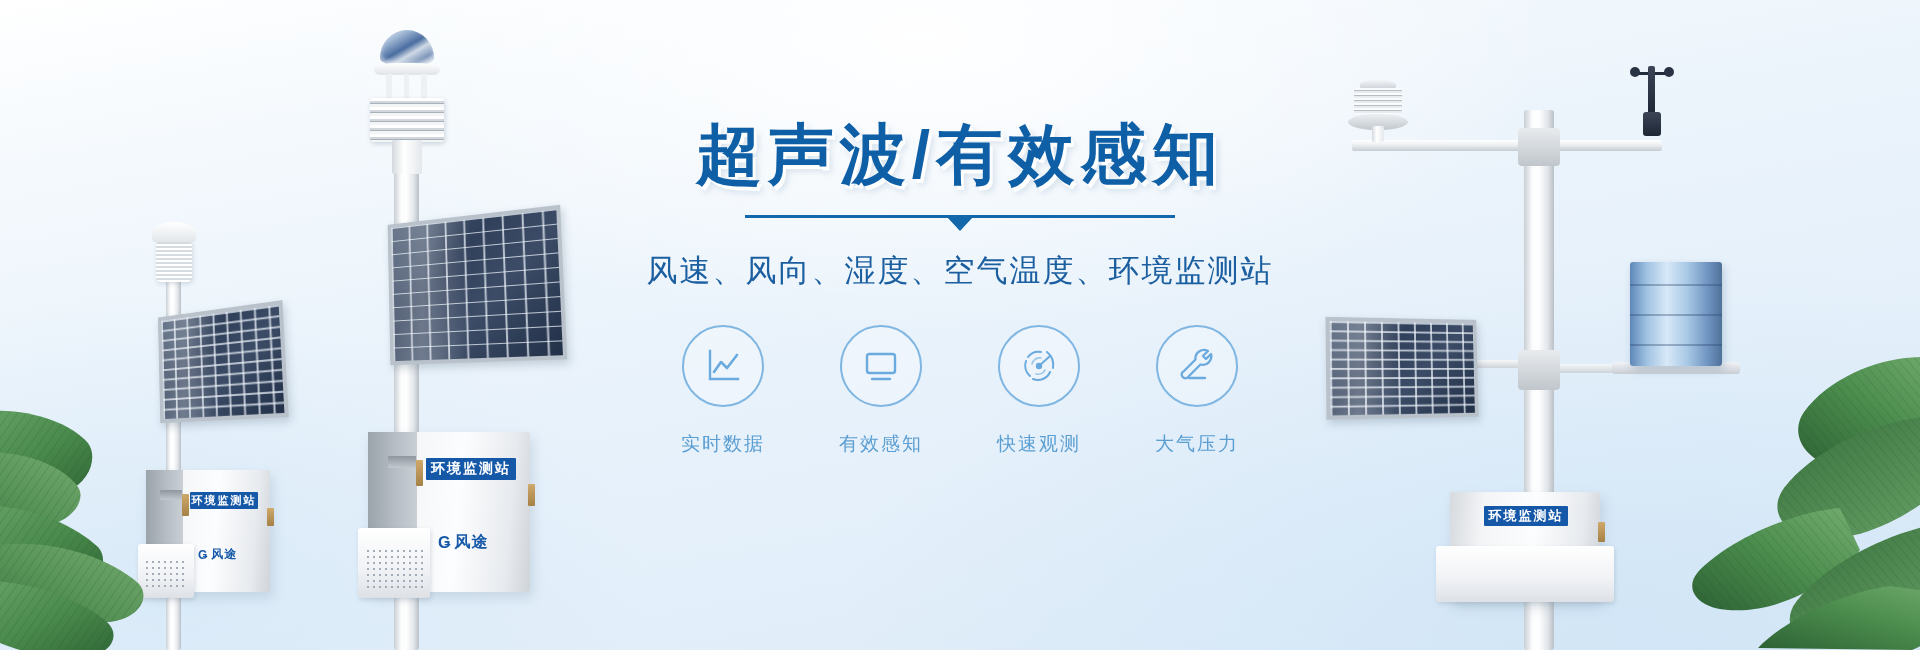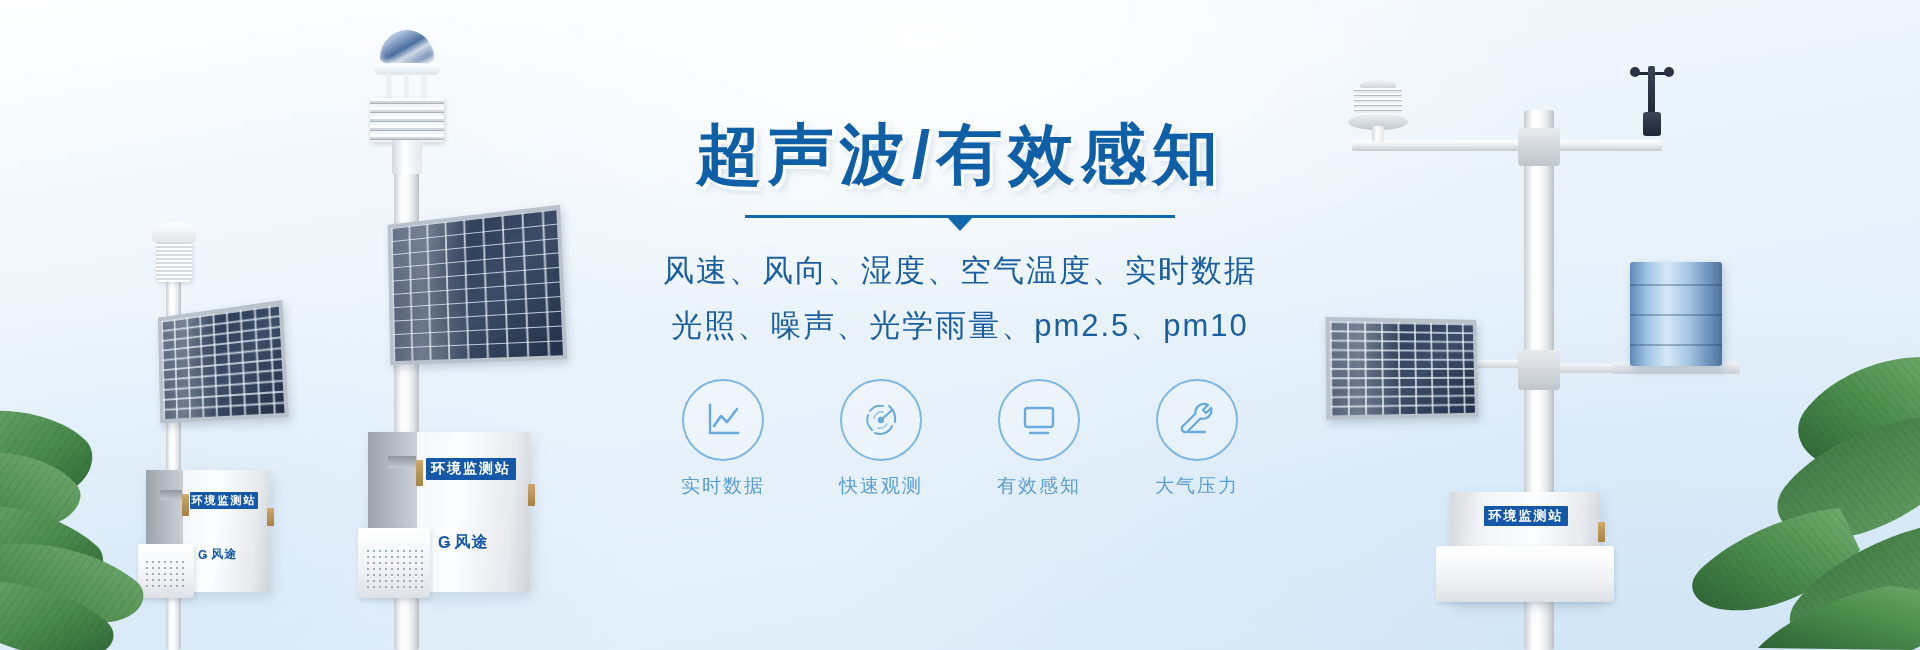--- a/index.html
+++ b/index.html
@@ -94,21 +94,21 @@
     margin: 0 auto;
     border: 2px solid #7fb6e2;
     border-radius: 50%;
     display: flex;
     align-items: center;
     justify-content: center;
     background: rgba(255,255,255,0.25);
   }
   .feature-circle svg { display: block; }
   .feature-label {
-    margin-top: 12px;
+    margin-top: 24px;
     font-size: 19px;
     color: #5b9ed2;
     letter-spacing: 2px;
     white-space: nowrap;
   }
 
   
   .pole {
     position: absolute;
     background: linear-gradient(90deg, #c9cfd4 0%, #fbfcfd 28%, #ffffff 48%, #e3e7eb 78%, #b9c0c6 100%);
@@ -519,34 +519,43 @@
   </div>
 
   <div class="center-block">
     <h1 class="headline">超声波/有效感知</h1>
 
     <div class="divider">
       <span class="caret"></span>
     </div>
 
     <div class="sub-list">
-      <div class="sub-line">风速、风向、湿度、空气温度、实时数据</div>
-      <div class="sub-line">光照、噪声、光学雨量、pm2.5、pm10</div>
+      <div class="sub-line">风速、风向、湿度、空气温度、环境监测站</div>
     </div>
 
     <div class="features">
 
       <div class="feature">
         <div class="feature-circle">
           <svg width="44" height="44" viewBox="0 0 44 44">
             <path d="M9 7 L9 35 L37 35" fill="none" stroke="#6aaade" stroke-width="2.4" stroke-linecap="square"></path>
             <path d="M13 28 L20 18 L26 24 L36 11" fill="none" stroke="#6aaade" stroke-width="2.6" stroke-linecap="round" stroke-linejoin="round"></path>
           </svg>
         </div>
         <div class="feature-label">实时数据</div>
+      </div>
+
+      <div class="feature">
+        <div class="feature-circle">
+          <svg width="44" height="44" viewBox="0 0 44 44">
+            <rect x="8" y="10" width="28" height="19" rx="2.5" fill="none" stroke="#6aaade" stroke-width="2.4"></rect>
+            <line x1="13" y1="35" x2="31" y2="35" stroke="#6aaade" stroke-width="2.4" stroke-linecap="round"></line>
+          </svg>
+        </div>
+        <div class="feature-label">有效感知</div>
       </div>
 
       <div class="feature">
         <div class="feature-circle">
           <svg width="44" height="44" viewBox="0 0 44 44">
             <circle cx="22" cy="22" r="3.2" fill="#6aaade"></circle>
             <path d="M22 22 L33 12" stroke="#6aaade" stroke-width="2" stroke-linecap="round" fill="none"></path>
             <path d="M30 8 A17 17 0 0 1 36 24" fill="none" stroke="#6aaade" stroke-width="2" stroke-linecap="round"></path>
             <path d="M33 28 A13 13 0 0 1 16 35" fill="none" stroke="#6aaade" stroke-width="2" stroke-linecap="round"></path>
             <path d="M13 32 A14 14 0 0 1 9 17" fill="none" stroke="#6aaade" stroke-width="2" stroke-linecap="round"></path>
@@ -554,30 +563,20 @@
             <path d="M15 20 A8 8 0 0 1 24 14" fill="none" stroke="#9cc7e8" stroke-width="1.6" stroke-linecap="round"></path>
             <path d="M28 26 A8 8 0 0 1 19 30" fill="none" stroke="#9cc7e8" stroke-width="1.6" stroke-linecap="round"></path>
           </svg>
         </div>
         <div class="feature-label">快速观测</div>
       </div>
 
       <div class="feature">
         <div class="feature-circle">
           <svg width="44" height="44" viewBox="0 0 44 44">
-            <rect x="8" y="10" width="28" height="19" rx="2.5" fill="none" stroke="#6aaade" stroke-width="2.4"></rect>
-            <line x1="13" y1="35" x2="31" y2="35" stroke="#6aaade" stroke-width="2.4" stroke-linecap="round"></line>
-          </svg>
-        </div>
-        <div class="feature-label">有效感知</div>
-      </div>
-
-      <div class="feature">
-        <div class="feature-circle">
-          <svg width="44" height="44" viewBox="0 0 44 44">
             <path d="M33 7 L28 12 L31 15 L36 10 A8.5 8.5 0 0 1 25.5 20.5 L14 32 A3.8 3.8 0 1 1 9 27 L20.5 15.5 A8.5 8.5 0 0 1 33 7 Z" fill="none" stroke="#6aaade" stroke-width="2.3" stroke-linejoin="round"></path>
             <line x1="14" y1="34" x2="30" y2="34" stroke="#6aaade" stroke-width="2.3" stroke-linecap="round"></line>
           </svg>
         </div>
         <div class="feature-label">大气压力</div>
       </div>
 
     </div>
   </div>
 

